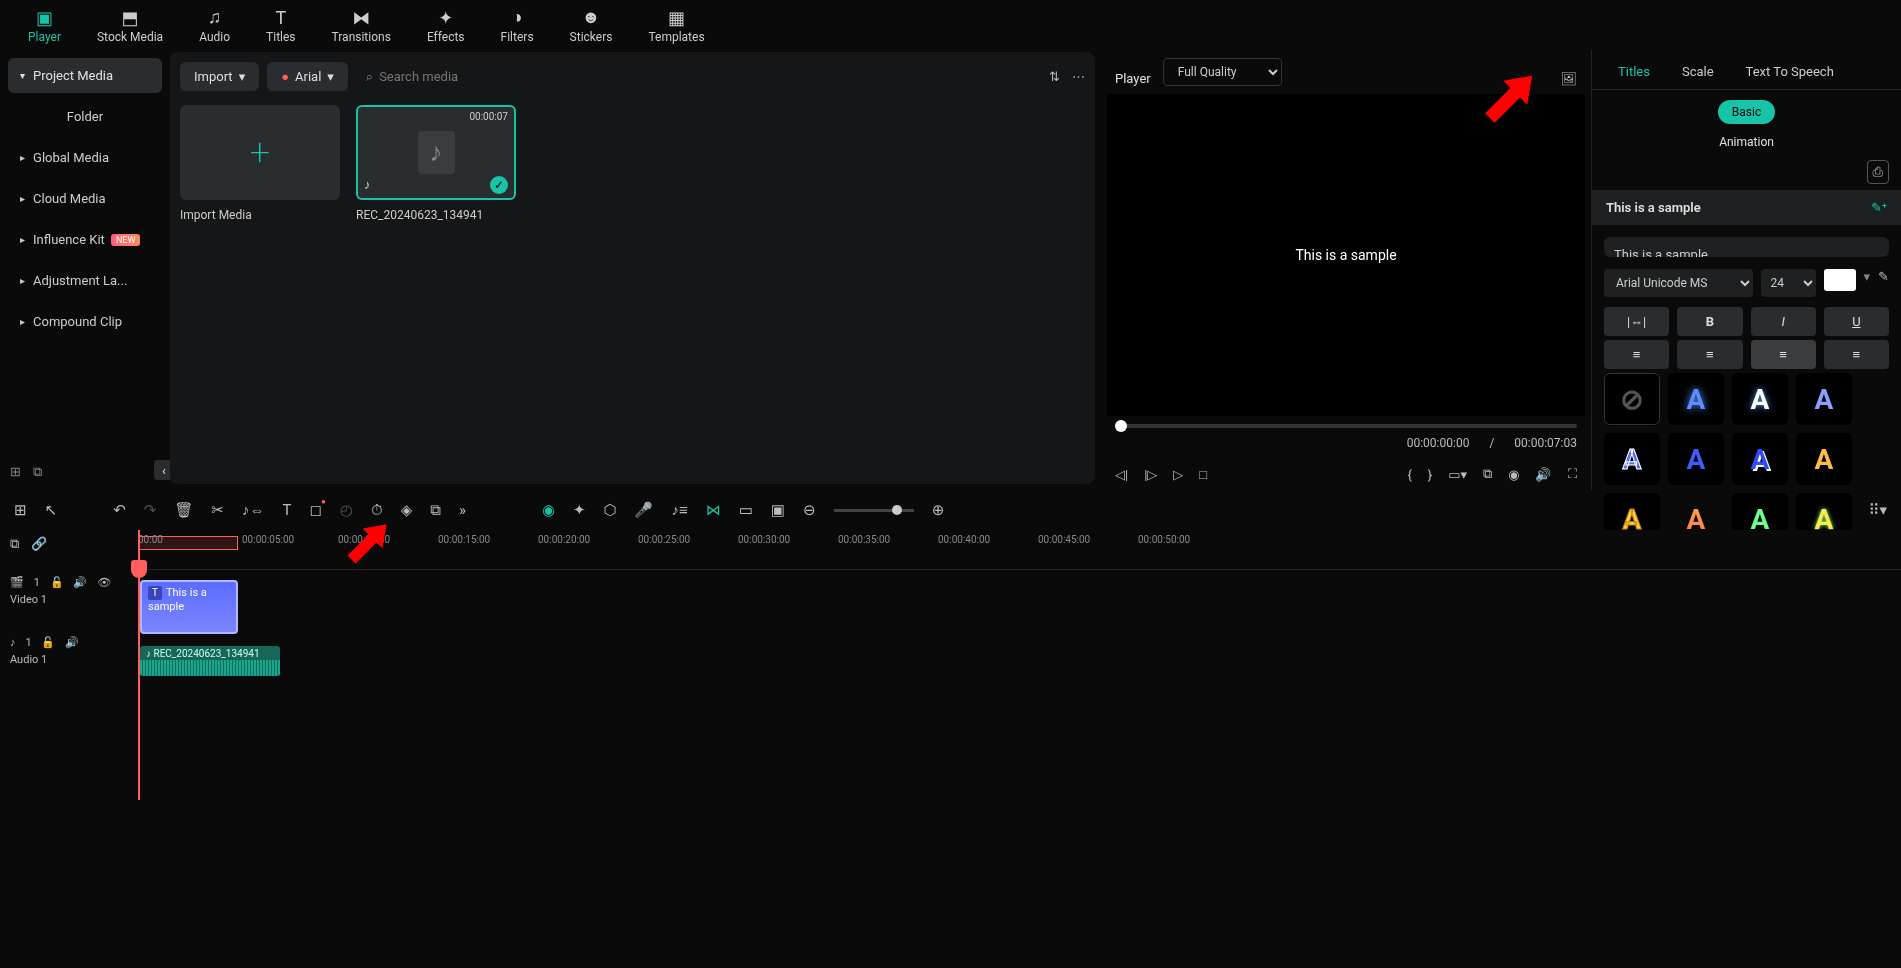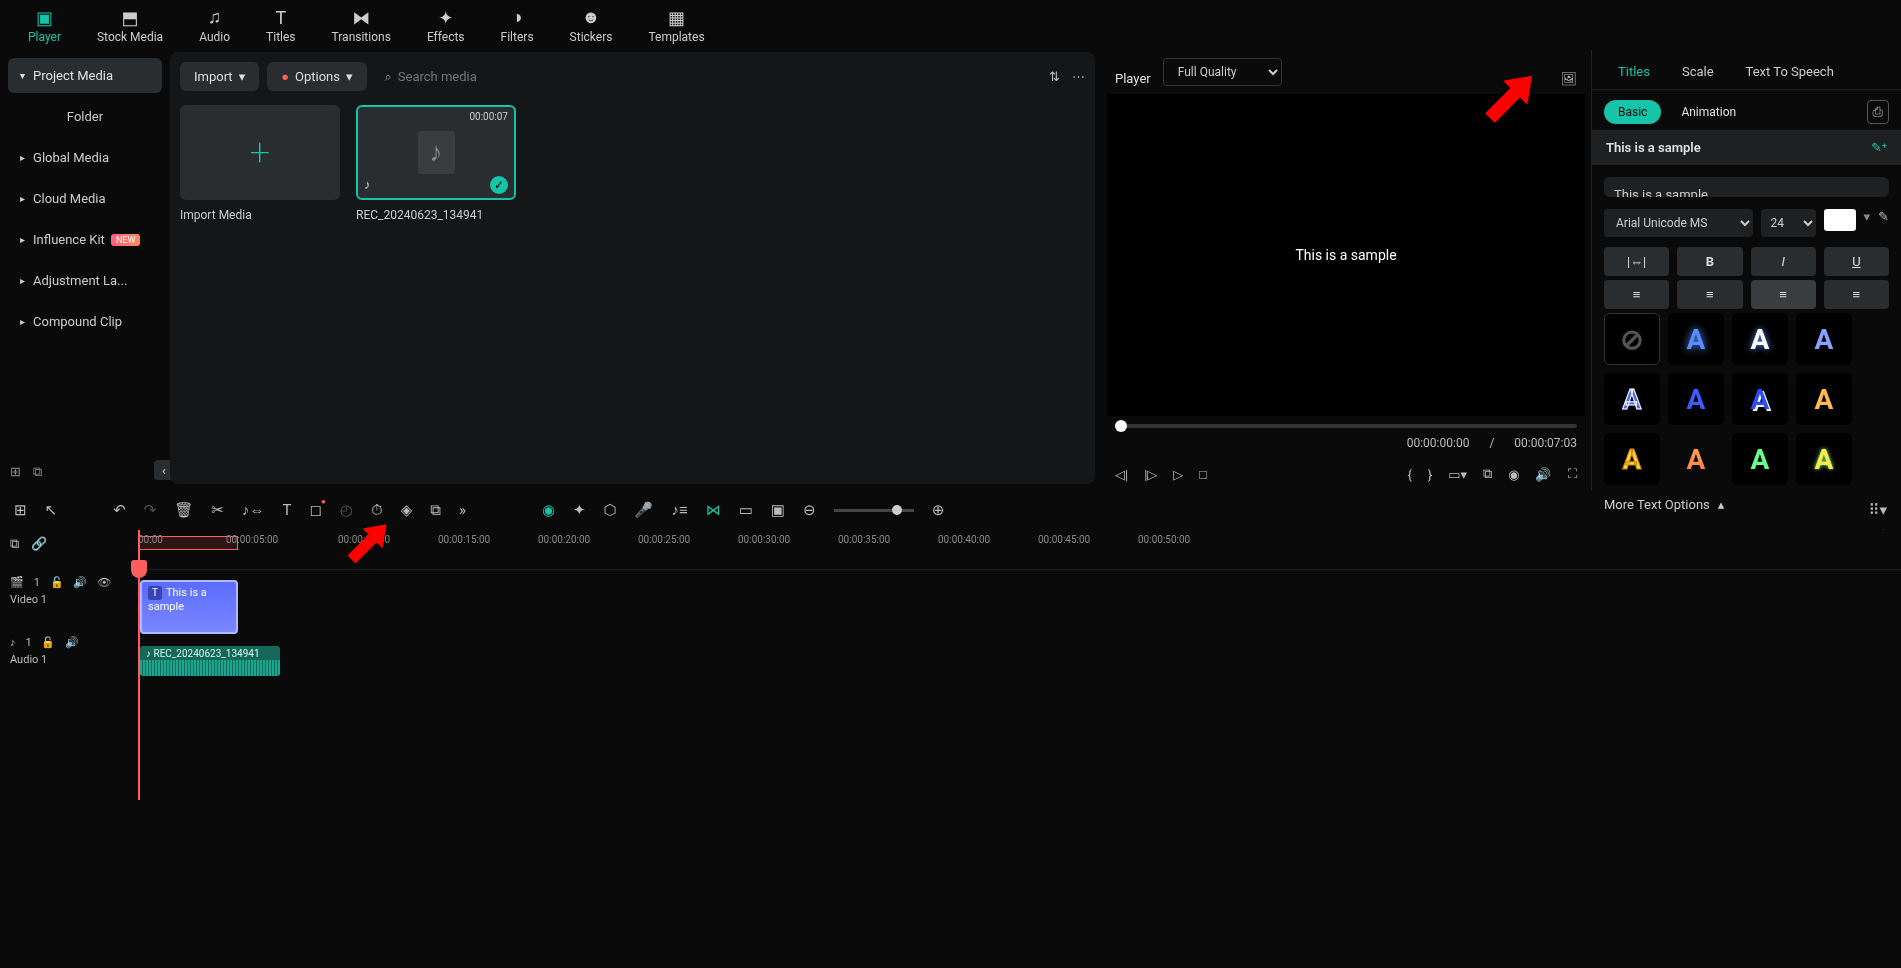--- a/index.html
+++ b/index.html
@@ -50,21 +50,21 @@
 .progress-dot { position: absolute; left: 0; top: -4px; width: 12px; height: 12px; background: #fff; border-radius: 50%; }
 .time-row { display: flex; align-items: center; gap: 20px; color: #bbb; font-size: 12px; justify-content: flex-end; }
 .controls-row { display: flex; align-items: center; gap: 16px; color: #bbb; padding: 8px 14px; }
 .ctrl-spacer { flex: 1; }
 
 
 .right-panel { width: 310px; background: #0a0a0a; padding: 4px 0 0 0; display: flex; flex-direction: column; border-left:1px solid #222; }
 .rp-tabs { display: flex; border-bottom: 1px solid #222; padding: 0 10px; }
 .rp-tab { padding: 10px 16px; cursor: pointer; color: #ccc; font-size: 13px; }
 .rp-tab.active { color: #17c4a7; }
-.rp-subtabs { display: flex; gap: 6px; padding: 10px 12px 6px; align-items:center; }
+.rp-subtabs { display: flex; gap: 6px; padding: 10px 12px 6px; align-items:center;flex-direction:column; }
 .pill { padding: 5px 14px; border-radius: 12px; cursor: pointer; font-size: 12px; }
 .pill.active { background: #17c4a7; color: #0a0a0a; }
 .save-ico { margin-left:auto; border:1px solid #555; border-radius:4px; padding:3px 5px; color:#bbb; }
 .rp-title-row { background:#1e2022; padding:10px 14px; display:flex; align-items:center; }
 .pen-ico { margin-left:auto; color:#17c4a7; }
 .rp-textarea { margin: 12px; background: #1e2022; border: none; color: #ccc; padding: 10px; height: 70px; border-radius: 6px; resize: none; font-size: 13px; width: calc(100% - 24px); }
 .font-row { display: flex; gap: 8px; padding: 0 12px; align-items: flex-start; }
 .font-select { flex: 1; background: #1e2022; border: none; color: #ccc; padding: 6px 8px; border-radius: 4px; font-size: 12px; }
 .size-select { width: 55px; background: #1e2022; border: none; color: #ccc; padding: 6px 6px; border-radius: 4px; font-size: 12px; }
 .color-swatch { width: 32px; height: 22px; background: #fff; border-radius: 3px; }
@@ -200,21 +200,21 @@
   </div>
 
   <div class="media-panel">
     <div class="media-toolbar">
       <button class="btn">
           <span>Import</span>
           <span>▾</span>
         </button>
       <button class="btn">
           <span style="color:#ff5e5e">●</span>
-          <span>Options</span>
+          <span>Arial</span>
           <span>▾</span>
         </button>
       <div class="search-wrap">
           <span>⌕</span>
           <input class="search-input" placeholder="Search media" style="">
         </div>
       <div class="filter-icons">
         <span>⇅</span>
         <span>⋯</span>
       </div>
@@ -409,21 +409,21 @@
           <span>🔓</span>
           <span>🔊</span>
         </div>
       <span>Audio 1</span>
     </div>
   </div>
   <div class="tl-right">
     <div class="ruler">
       <div class="sel-range"></div>
       <span class="ruler-tick" style="left:0px">00:00</span>
-      <span class="ruler-tick" style="left:88px">00:00:05:00</span>
+      <span class="ruler-tick" style="left:104px">00:00:05:00</span>
       <span class="ruler-tick" style="left:200px">00:00:10:00</span>
       <span class="ruler-tick" style="left:300px">00:00:15:00</span>
       <span class="ruler-tick" style="left:400px">00:00:20:00</span>
       <span class="ruler-tick" style="left:500px">00:00:25:00</span>
       <span class="ruler-tick" style="left:600px">00:00:30:00</span>
       <span class="ruler-tick" style="left:700px">00:00:35:00</span>
       <span class="ruler-tick" style="left:800px">00:00:40:00</span>
       <span class="ruler-tick" style="left:900px">00:00:45:00</span>
       <span class="ruler-tick" style="left:1000px">00:00:50:00</span>
     </div>

